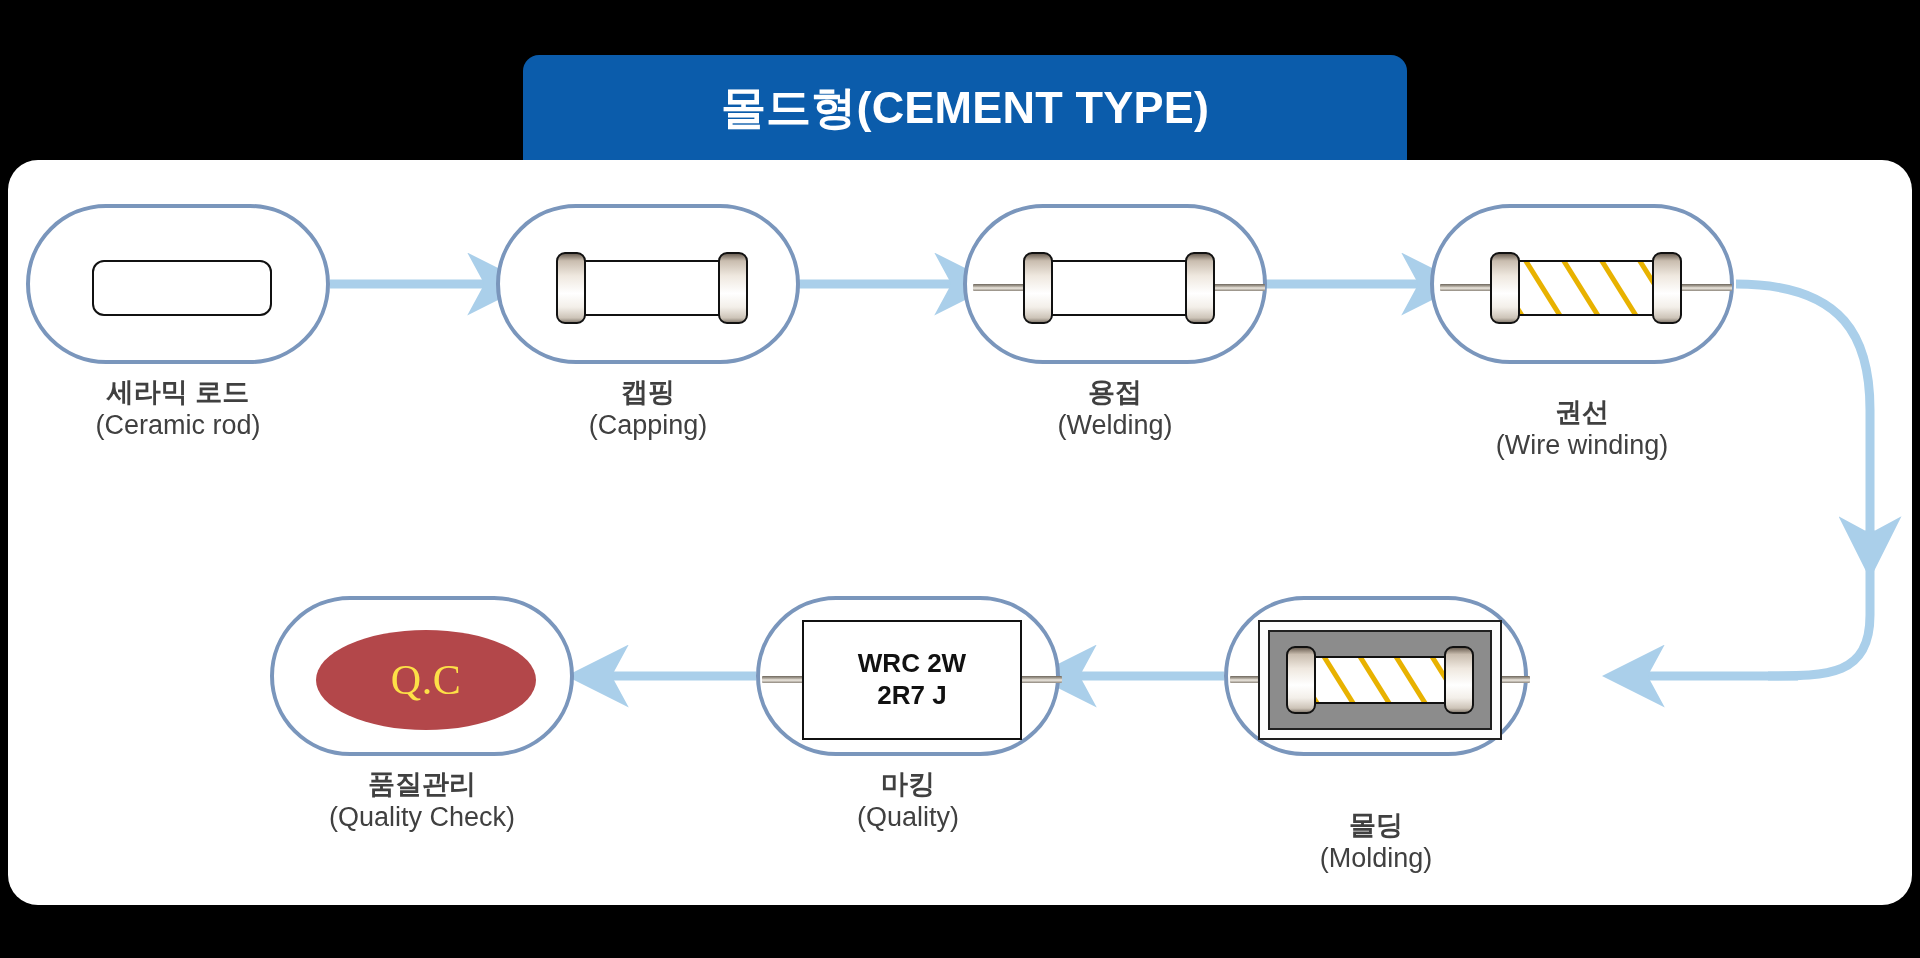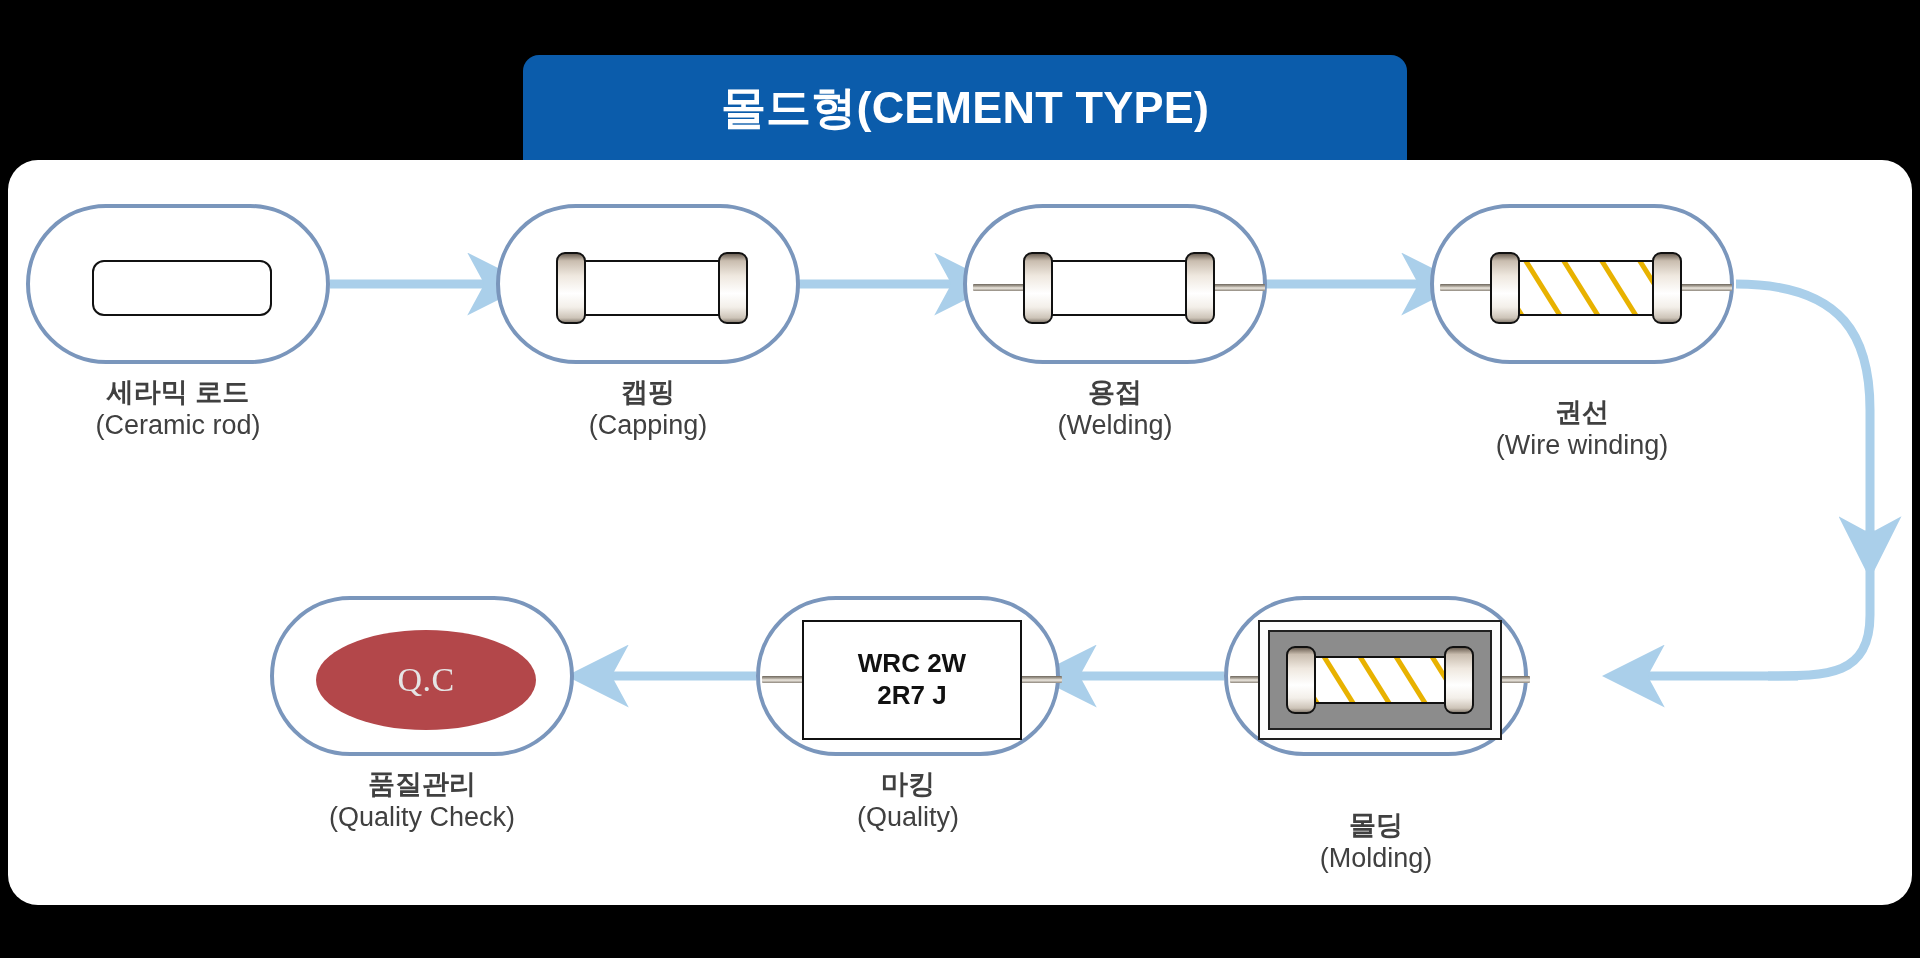--- a/index.html
+++ b/index.html
@@ -75,21 +75,21 @@
     line-height:1.22;
   }
   .mark-line{font-size:26px;font-weight:700;color:#111;white-space:nowrap;}
 
   
   .qc{
     position:absolute;border-radius:50%;background:#b3474a;
     display:flex;align-items:center;justify-content:center;
   }
   .qc-text{
-    color:#e5e5e5;font-size:34px;font-weight:400;
+    color:#fde047;font-size:42px;font-weight:400;
     font-family:"Liberation Serif","DejaVu Serif",serif;letter-spacing:.5px;
   }
 
   
   .conn{position:absolute;z-index:4;}
   .conn svg{display:block;overflow:visible;}
 </style>
 </head>
 <body>
 

